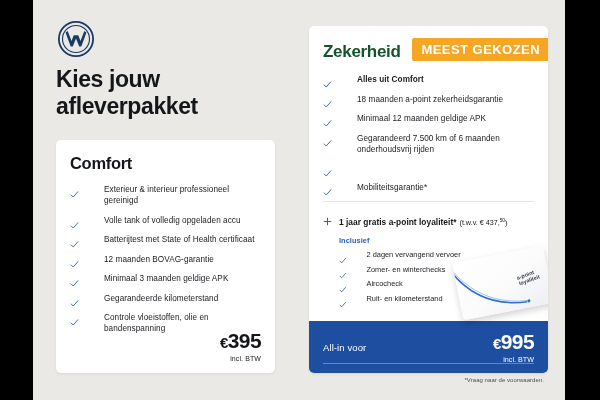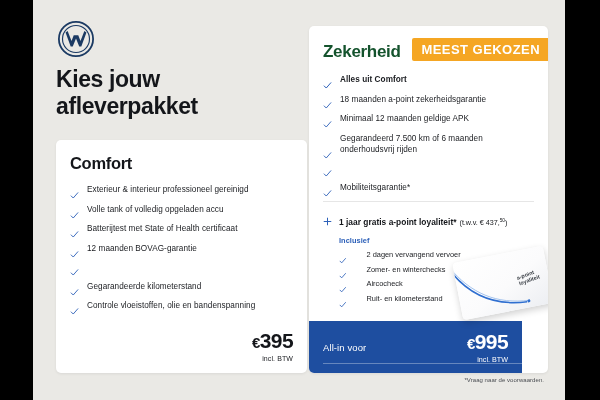--- a/index.html
+++ b/index.html
@@ -33,35 +33,35 @@
   .headline {
     position: absolute; left: 23px; top: 66px;
     width: 230px;
     font-size: 23px; line-height: 27px;
     font-weight: 700; color: #14161a;
     letter-spacing: -0.4px;
   }
 
   .card-comfort {
     position: absolute; left: 23px; top: 140px;
-    width: 251px; height: 233px;
+    width: 219px; height: 233px;
     background: #fff;
     border-radius: 5px;
     box-shadow: 0 1px 3px rgba(0,0,0,0.07);
     padding: 14px 14px 0 14px;
   }
   .card-title {
     font-size: 16.5px; font-weight: 700; color: #14161a;
     letter-spacing: -0.3px;
     margin-bottom: 11px;
   }
   .feat-list { list-style: none; }
   .feat {
-    display: flex; align-items: flex-end;
-    gap: 8px;
+    display: flex; align-items: flex-start;
+    gap: 25px;
     margin-bottom: 8.5px;
   }
   .feat .txt {
     font-size: 8.2px; line-height: 11px; color: #1a1c20;
     letter-spacing: 0.05px;
   }
   .check {
     flex: none; width: 9px; height: 9px; margin-top: 1px;
   }
   .price-block {
@@ -144,21 +144,21 @@
   .loy-card-text {
     position: absolute; right: 9px; top: 22px;
     font-size: 5.4px; font-weight: 700; color: #3a3f46;
     line-height: 6.4px; text-align: left;
     transform: rotate(-9deg);
   }
 
   
   .blue-bar {
     position: absolute; left: 0; bottom: 0;
-    width: 213px; height: 52px;
+    width: 239px; height: 52px;
     background: #1e4ea0;
     margin-top: 45px;
   }
   .blue-inner {
     position: relative; height: 100%;
     padding: 0 14px;
     display: flex; align-items: center; justify-content: space-between;
   }
   .allin {
     font-size: 9.5px; color: #fff; font-weight: 400; letter-spacing: 0.1px;
@@ -236,20 +236,21 @@
               </svg>
           </span>
           <span class="txt">12 maanden BOVAG-garantie</span>
         </li>
         <li class="feat">
           <span class="check">
             <svg viewBox="0 0 10 10" width="9" height="9">
                 <path d="M1 5.2 L3.6 7.8 L9 1.6" fill="none" stroke="#2b5fb8" stroke-width="1"></path>
               </svg>
           </span>
+          <span class="txt">Minimaal 3 maanden geldige APK</span>
         </li>
         <li class="feat">
           <span class="check">
             <svg viewBox="0 0 10 10" width="9" height="9">
                 <path d="M1 5.2 L3.6 7.8 L9 1.6" fill="none" stroke="#2b5fb8" stroke-width="1"></path>
               </svg>
           </span>
           <span class="txt">Gegarandeerde kilometerstand</span>
         </li>
         <li class="feat">

